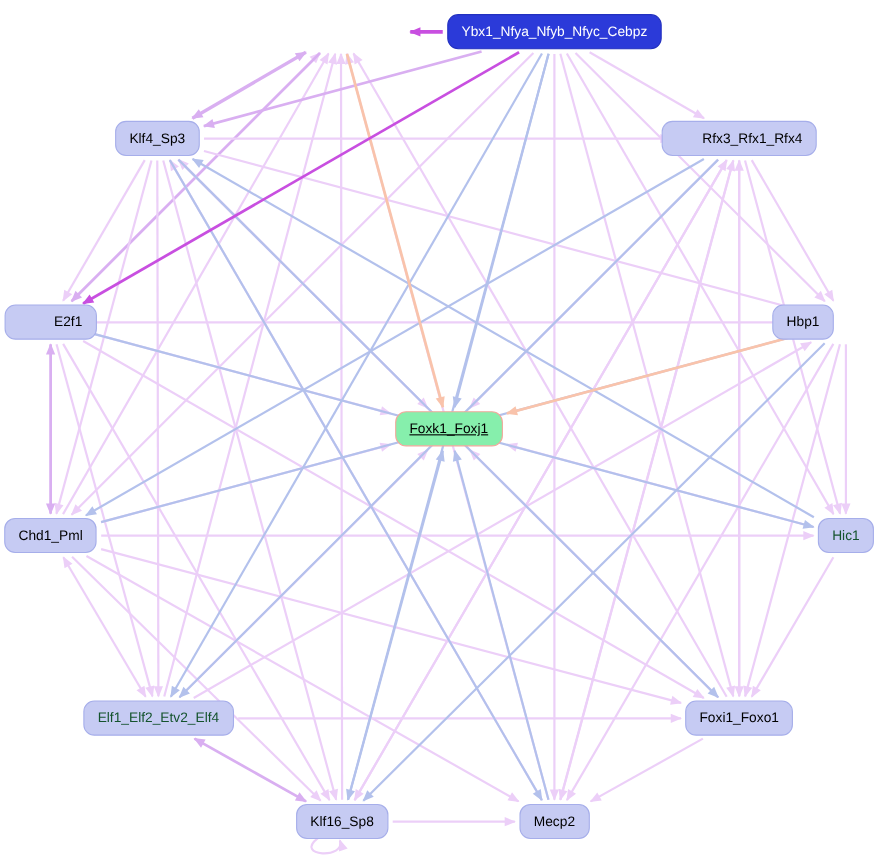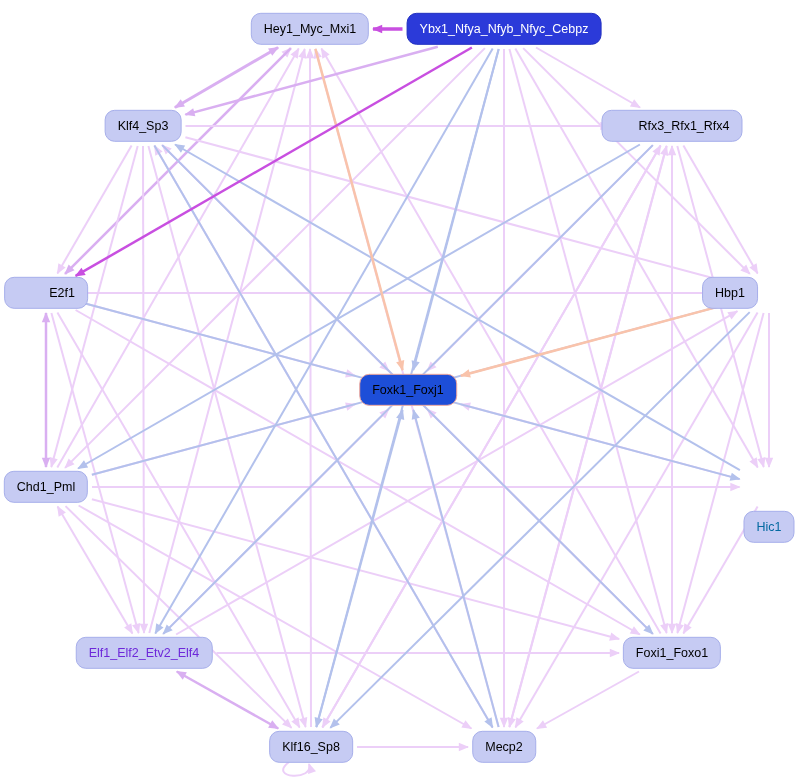--- a/index.html
+++ b/index.html
@@ -130,27 +130,26 @@
       <line x1="91.9" y1="474.7" x2="737.1" y2="301.6" stroke="#b3c1ec" stroke-width="2" marker-end="url(#arw2)"></line>
       <line x1="162.2" y1="145.1" x2="652.8" y2="633.9" stroke="#b3c1ec" stroke-width="2" marker-end="url(#arw2)"></line>
       <line x1="154.4" y1="145.6" x2="492.6" y2="727.4" stroke="#b3c1ec" stroke-width="2" marker-end="url(#arw2)"></line>
       <line x1="749.7" y1="312.1" x2="330.3" y2="727.9" stroke="#b3c1ec" stroke-width="2" marker-end="url(#arw2)"></line>
       <line x1="315.4" y1="48.9" x2="402.6" y2="370.1" stroke="#f9c3ab" stroke-width="2.5" marker-end="url(#arw3)"></line>
       <line x1="737.1" y1="301.6" x2="460.9" y2="375.8" stroke="#f9c3ab" stroke-width="2.5" marker-end="url(#arw3)"></line>
       <line x1="402.5" y1="29.0" x2="373.0" y2="29.0" stroke="#c84fe0" stroke-width="3.5" marker-end="url(#arw4)"></line>
       <line x1="471.9" y1="47.5" x2="75.6" y2="275.9" stroke="#c84fe0" stroke-width="2.5" marker-end="url(#arw4)"></line>
     </svg>
   <div id="node-layer">
-      <div class="node" style="left: 310px; top: 29px; background: rgb(198, 203, 243); border-color: rgb(166, 174, 234); color: rgb(0, 0, 0);">Hey1_Myc_Mxi1</div>
       <div class="node" style="left: 504px; top: 29px; background: rgb(43, 58, 217); border-color: rgb(34, 48, 192); color: rgb(255, 255, 255);">Ybx1_Nfya_Nfyb_Nfyc_Cebpz</div>
       <div class="node" style="left: 143px; top: 126px; background: rgb(198, 203, 243); border-color: rgb(166, 174, 234); color: rgb(0, 0, 0); text-align: right;">Klf4_Sp3</div>
       <div class="node" style="left: 672px; top: 126px; background: rgb(198, 203, 243); border-color: rgb(166, 174, 234); color: rgb(0, 0, 0); padding-left: 36px;">Rfx3_Rfx1_Rfx4</div>
       <div class="node" style="left: 46px; top: 293px; background: rgb(198, 203, 243); border-color: rgb(166, 174, 234); color: rgb(0, 0, 0); padding-left: 44px;">E2f1</div>
       <div class="node" style="left: 730px; top: 293px; background: rgb(198, 203, 243); border-color: rgb(166, 174, 234); color: rgb(0, 0, 0);">Hbp1</div>
-      <div class="node" style="left: 408px; top: 390px; background: #1d4ed8; border-color: rgb(241, 168, 155); color: rgb(0, 0, 0);">Foxk1_Foxj1</div>
+      <div class="node" style="left: 408px; top: 390px; background: #86efac; border-color: rgb(241, 168, 155); color: rgb(0, 0, 0); text-decoration: underline;">Foxk1_Foxj1</div>
       <div class="node" style="left: 46px; top: 487px; background: rgb(198, 203, 243); border-color: rgb(166, 174, 234); color: rgb(0, 0, 0);">Chd1_Pml</div>
-      <div class="node" style="left: 769px; top: 487px; background: rgb(198, 203, 243); border-color: rgb(166, 174, 234); color: #0369a1; margin-top: 40px;">Hic1</div>
-      <div class="node" style="left: 144px; top: 653px; background: rgb(198, 203, 243); border-color: rgb(166, 174, 234); color: #6d28d9;">Elf1_Elf2_Etv2_Elf4</div>
+      <div class="node" style="left: 769px; top: 487px; background: rgb(198, 203, 243); border-color: rgb(166, 174, 234); color: #14532d;">Hic1</div>
+      <div class="node" style="left: 144px; top: 653px; background: rgb(198, 203, 243); border-color: rgb(166, 174, 234); color: #14532d;">Elf1_Elf2_Etv2_Elf4</div>
       <div class="node" style="left: 672px; top: 653px; background: rgb(198, 203, 243); border-color: rgb(166, 174, 234); color: #000000;">Foxi1_Foxo1</div>
       <div class="node" style="left: 311px; top: 747px; background: rgb(198, 203, 243); border-color: rgb(166, 174, 234); color: rgb(0, 0, 0);">Klf16_Sp8</div>
       <div class="node" style="left: 504px; top: 747px; background: rgb(198, 203, 243); border-color: rgb(166, 174, 234); color: rgb(0, 0, 0);">Mecp2</div>
     </div>
 </div>
 
 </body></html>

